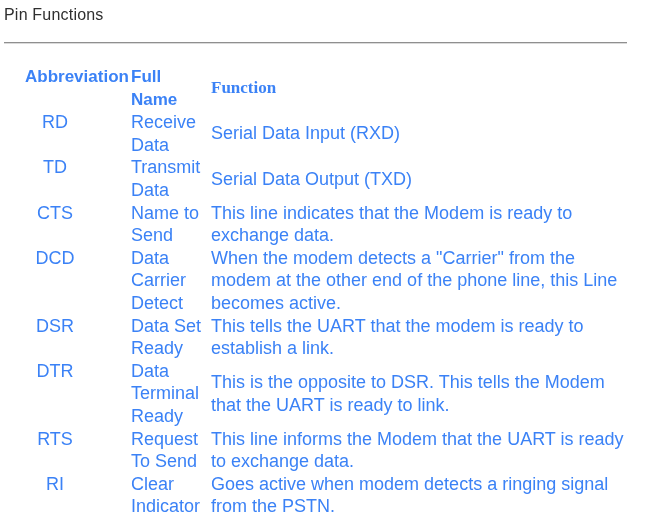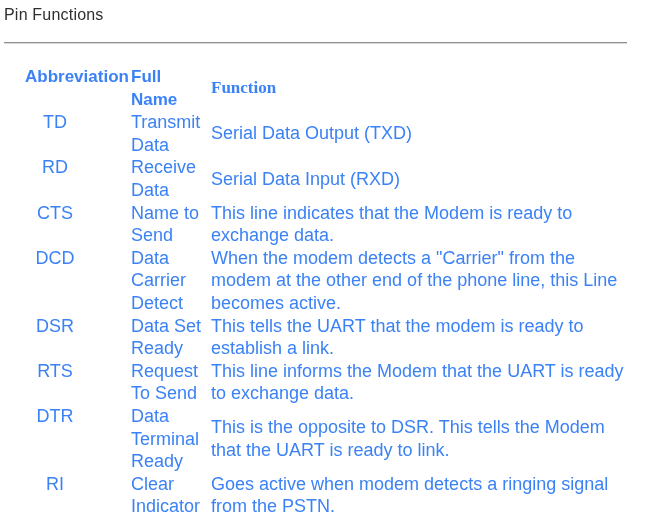--- a/index.html
+++ b/index.html
@@ -70,53 +70,53 @@
     </colgroup>
     <thead>
       <tr>
         <th class="c1">Abbreviation</th>
         <th class="c2">Full Name</th>
         <th class="c3">Function</th>
       </tr>
     </thead>
     <tbody>
       <tr>
+        <td class="c1">RD</td>
+        <td class="c2">Receive Data</td>
+        <td class="c3">Serial Data Input (RXD)</td>
+      </tr>
+      <tr>
         <td class="c1">TD</td>
         <td class="c2">Transmit Data</td>
         <td class="c3">Serial Data Output (TXD)</td>
-      </tr>
-      <tr>
-        <td class="c1">RD</td>
-        <td class="c2">Receive Data</td>
-        <td class="c3">Serial Data Input (RXD)</td>
       </tr>
       <tr>
         <td class="c1">CTS</td>
         <td class="c2">Name to Send</td>
         <td class="c3">This line indicates that the Modem is ready to exchange data.</td>
       </tr>
       <tr>
         <td class="c1">DCD</td>
         <td class="c2">Data Carrier Detect</td>
         <td class="c3">When the modem detects a "Carrier" from the modem at the other end of the phone line, this Line becomes active.</td>
       </tr>
       <tr>
         <td class="c1">DSR</td>
         <td class="c2">Data Set Ready</td>
         <td class="c3">This tells the UART that the modem is ready to establish a link.</td>
       </tr>
       <tr>
+        <td class="c1">DTR</td>
+        <td class="c2">Data Terminal Ready</td>
+        <td class="c3">This is the opposite to DSR. This tells the Modem that the UART is ready to link.</td>
+      </tr>
+      <tr>
         <td class="c1">RTS</td>
         <td class="c2">Request To Send</td>
         <td class="c3">This line informs the Modem that the UART is ready to exchange data.</td>
-      </tr>
-      <tr>
-        <td class="c1">DTR</td>
-        <td class="c2">Data Terminal Ready</td>
-        <td class="c3">This is the opposite to DSR. This tells the Modem that the UART is ready to link.</td>
       </tr>
       <tr>
         <td class="c1">RI</td>
         <td class="c2">Clear Indicator</td>
         <td class="c3">Goes active when modem detects a ringing signal from the PSTN.</td>
       </tr>
     </tbody>
   </table>
 
 </div>

